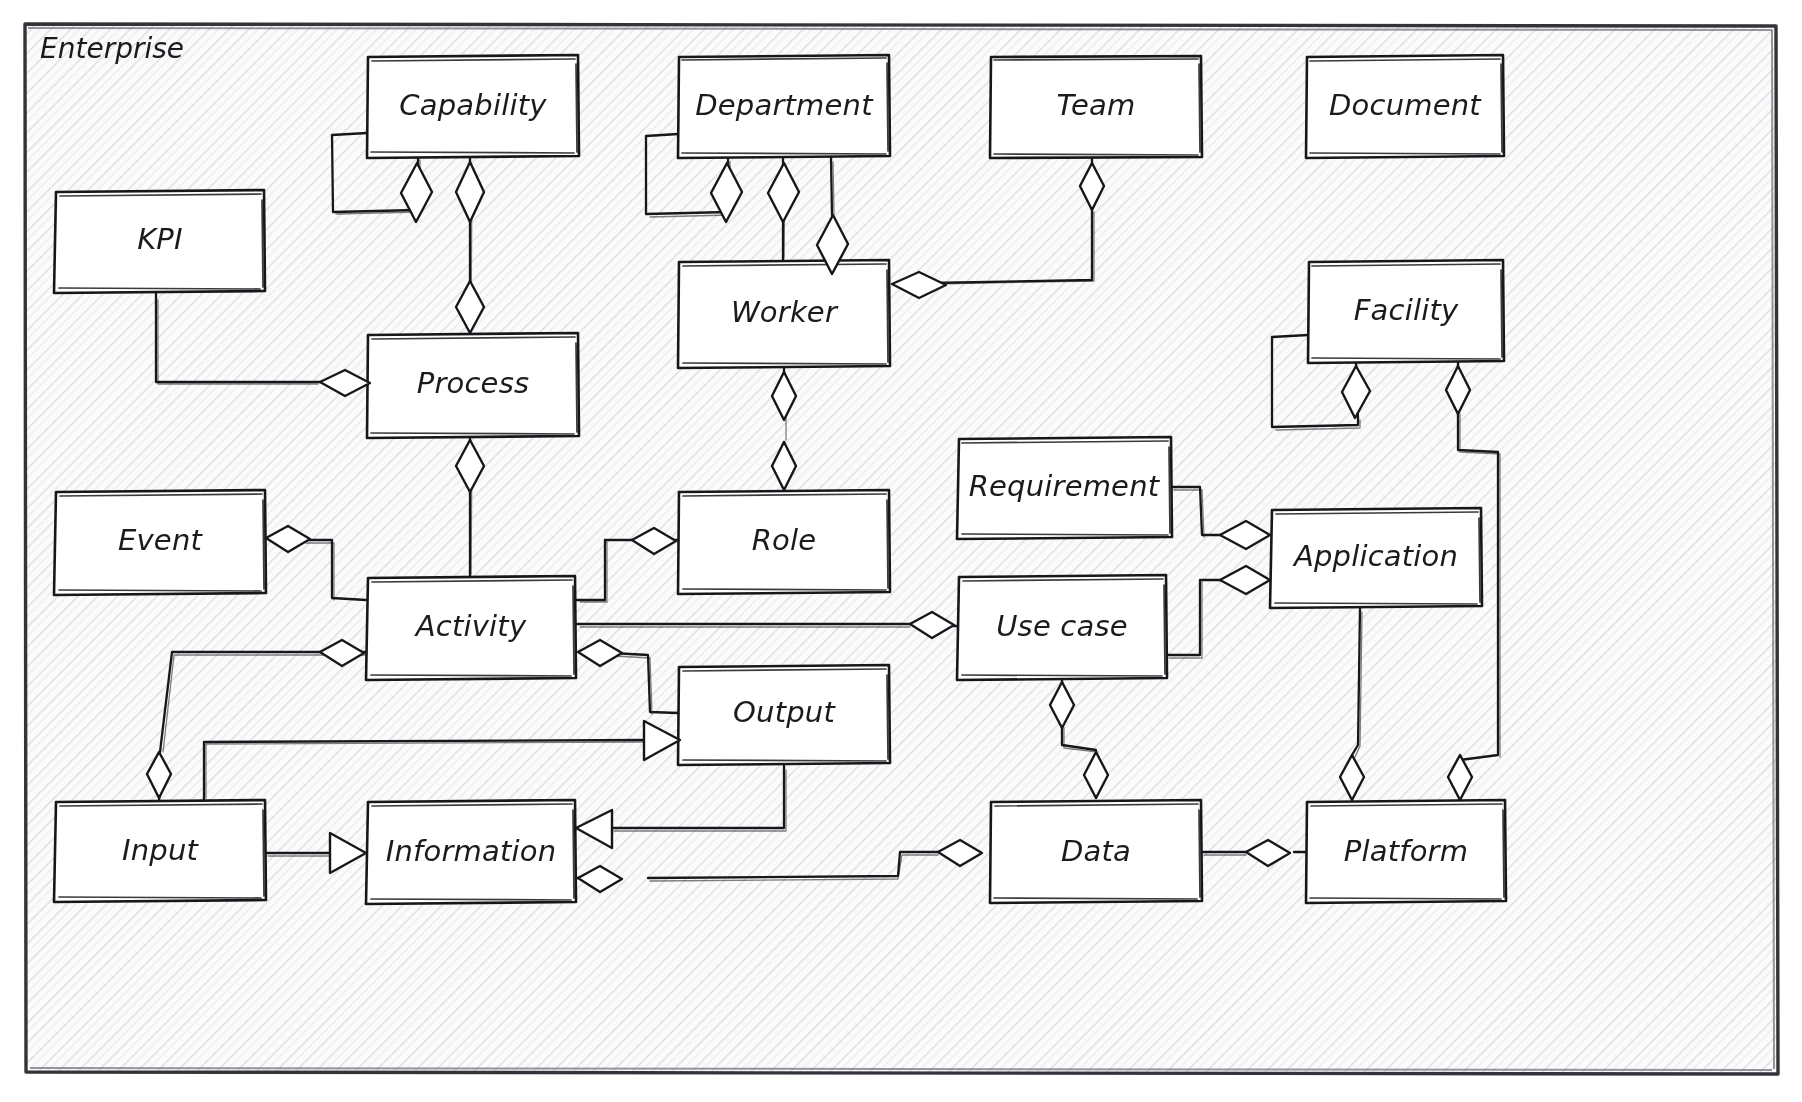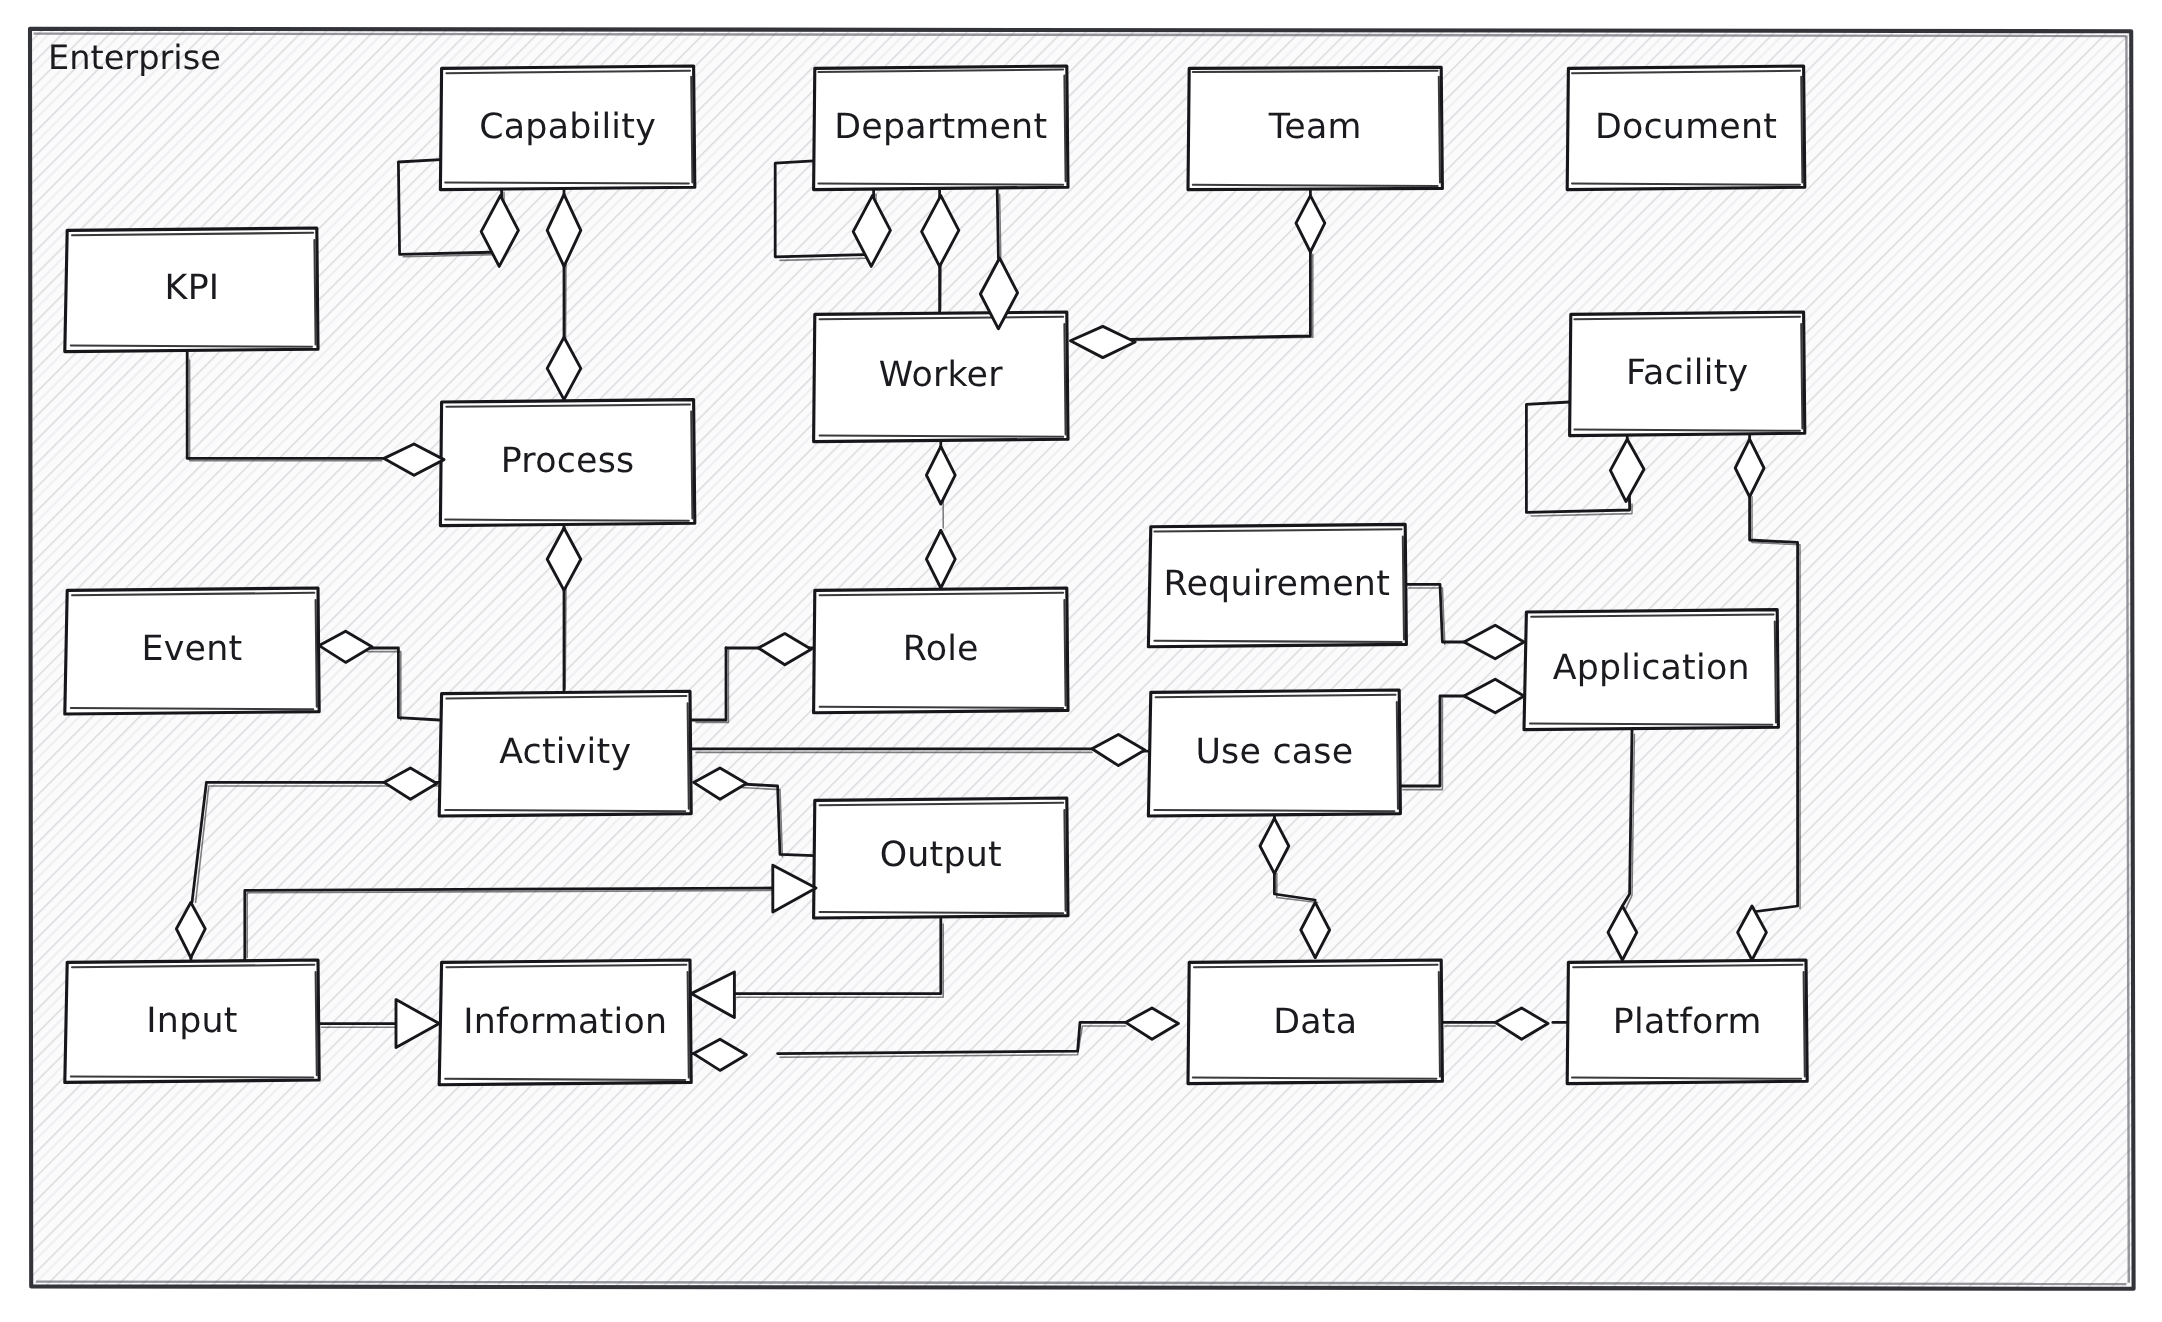--- a/index.html
+++ b/index.html
@@ -1,18 +1,18 @@
 <!DOCTYPE html>
 <html><head>
 <meta charset="utf-8">
 <title>Enterprise Domain Model</title>
 <style>
   html,body{margin:0;padding:0;background:#ffffff;}
   body{font-family:"DejaVu Sans", sans-serif;}
-  #stage{position:relative;width:1802px;height:1102px;background:#ffffff;overflow:hidden;}
+  #stage{position:relative;width:1802px;height:1102px;background:#ffffff;overflow:hidden;font-style:italic;}
   #stage svg{position:absolute;left:0;top:0;}
   .nodetext{
     font-family:"DejaVu Sans", sans-serif;
     font-size:29px;
     fill:#1b1b1f;
     text-anchor:middle;
     dominant-baseline:middle;
     letter-spacing:0.2px;
   }
   .frametext{

